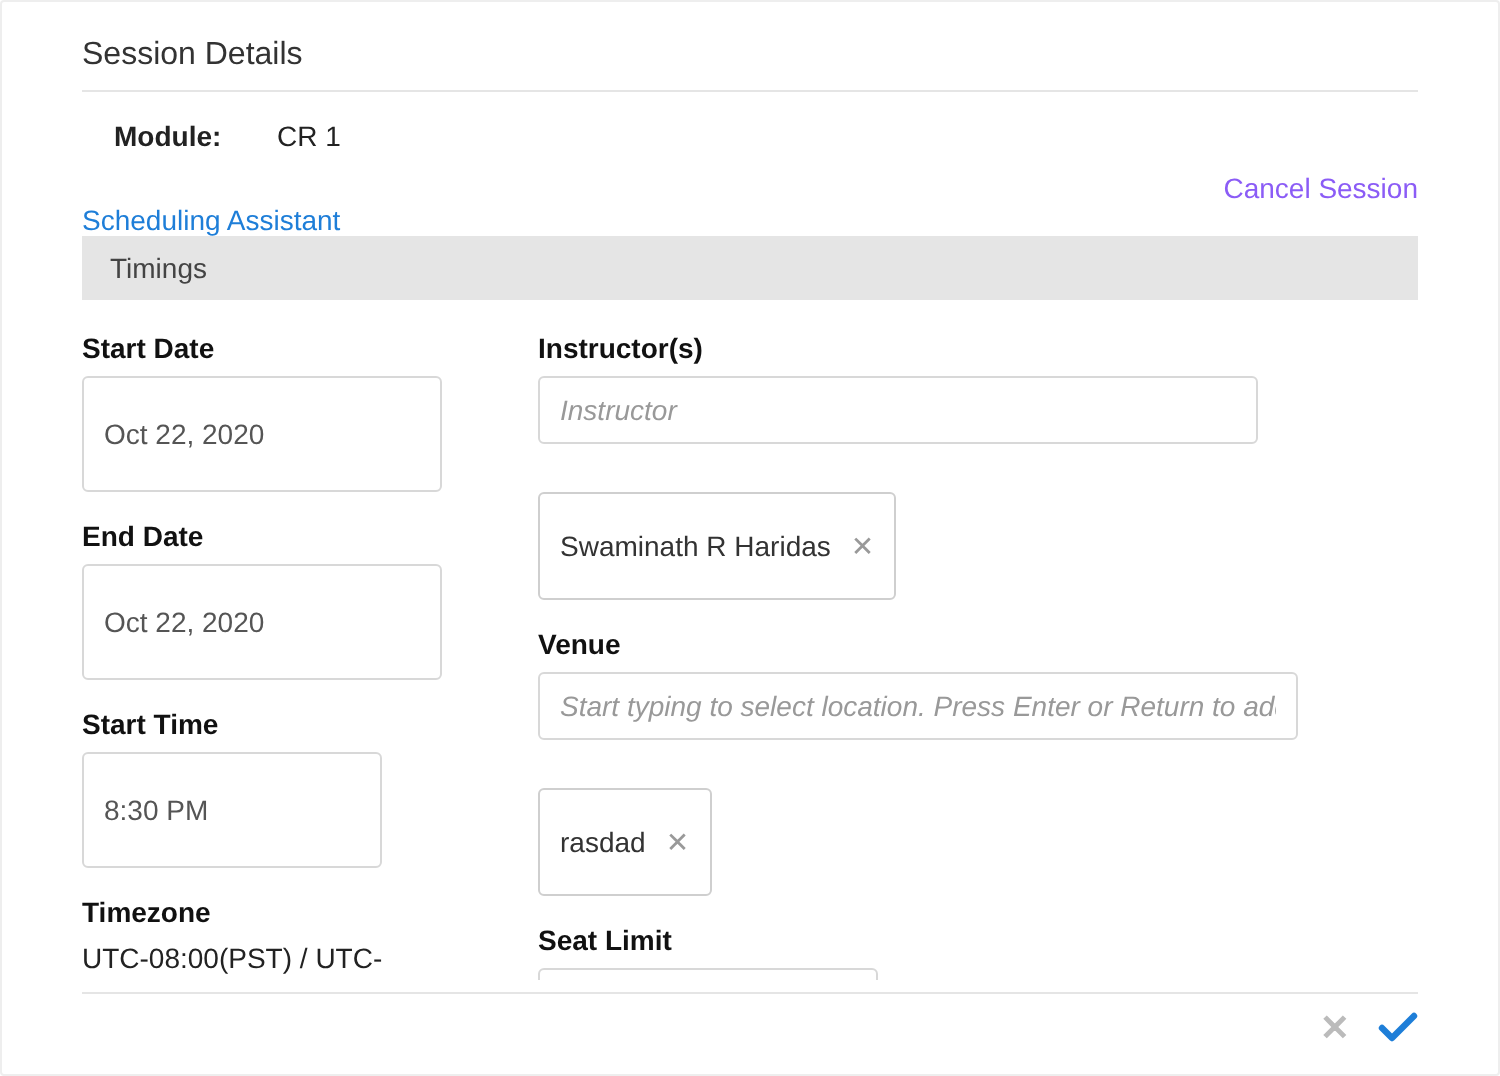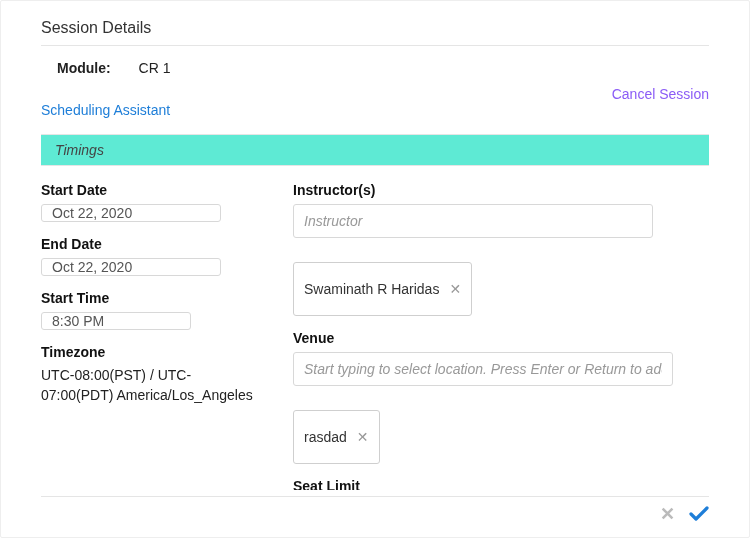--- a/index.html
+++ b/index.html
@@ -39,54 +39,53 @@
     }
     .link {
       color: #1e7ed8;
       cursor: pointer;
       font-size: 14px;
     }
     .link.cancel { color: #8b5cf6; }
     .scheduling { margin-bottom: 0; }
     .section-headers {
       display: flex;
-      background: #5eead4;
+      background: #e5e5e5;
       border: 1px solid #e5e5e5;
       border-left: none;
       border-right: none;
-      margin-top: 16px;
-      font-style: italic;
+      margin-top: 0;
     }
     .section-headers .col {
       padding: 7px 14px;
       color: #444;
       font-size: 14px;
     }
     .col-left { width: 220px; }
     .col-right { flex: 1; }
     .form-area {
       display: flex;
       padding-top: 16px;
-      gap: 32px;
+      gap: 8px;
       flex: 1;
       overflow: auto;
     }
     .form-col-left { width: 220px; }
     .form-col-right { flex: 1; }
     .field { margin-bottom: 14px; }
     .field-label {
       font-weight: 700;
       font-size: 14px;
       margin-bottom: 6px;
       display: block;
       color: #111;
     }
     .text-input {
       width: 180px;
-      padding: 0 10px;
+      padding: 20px 10px;
       border: 1px solid #d8d8d8;
       border-radius: 3px;
       font-size: 14px;
       color: #555;
       background: #fff;
     }
     .text-input.small { width: 150px; }
     .static-text {
       font-size: 14px;
       margin-bottom: 6px;

